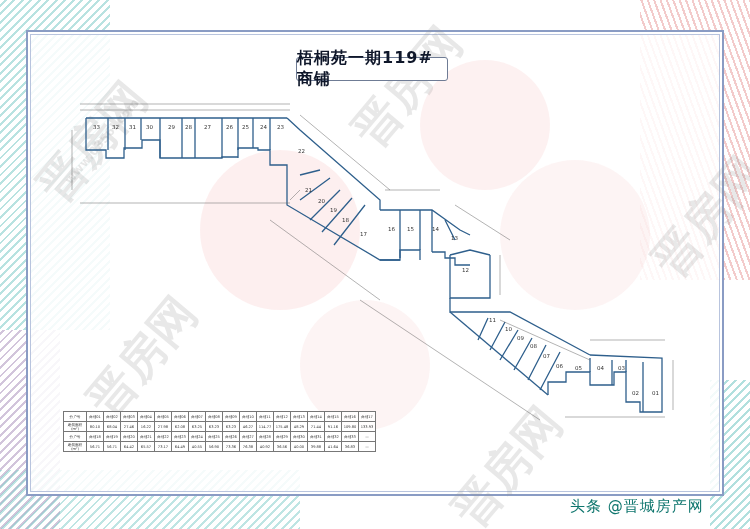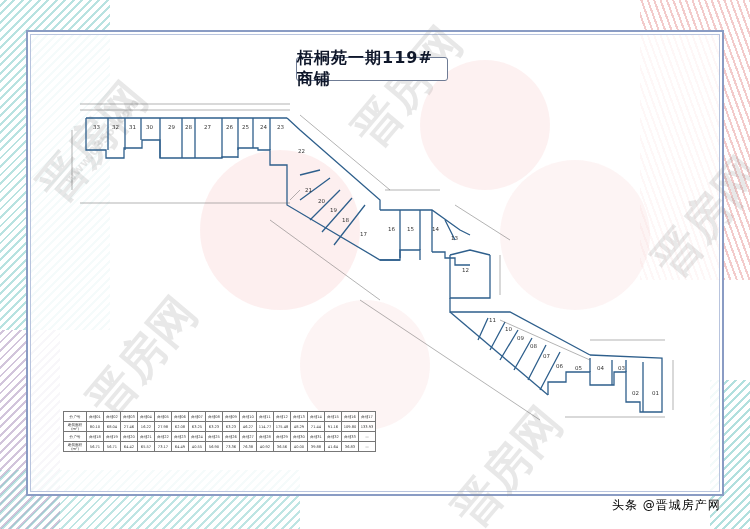--- a/index.html
+++ b/index.html
@@ -18,21 +18,21 @@
   .frame{position:absolute;left:26px;top:30px;width:694px;height:462px;border:2px solid #8a9cc4;
     box-shadow:inset 0 0 0 2px #fff, inset 0 0 0 3px #b8c4de;background:rgba(255,255,255,.85);}
   .title-box{position:absolute;left:296px;top:57px;width:150px;height:22px;border:1.5px solid #6f7c95;border-radius:3px;
     background:#fff;display:flex;align-items:center;justify-content:center;font-size:16px;color:#0f172a;font-weight:bold;letter-spacing:1px;}
   svg.plan{position:absolute;left:0;top:0;}
   .unit-label{font-family:"DejaVu Sans",sans-serif;font-size:5.5px;fill:#333;}
   table.area{position:absolute;left:63px;top:411px;border-collapse:collapse;font-size:3.6px;color:#333;}
   table.area td{border:0.6px solid #777;width:16px;height:9px;text-align:center;padding:0;background:rgba(255,255,255,.8);}
   table.area td.hdr{width:22px;}
   .watermark{position:absolute;color:rgba(150,150,150,.22);font-weight:bold;transform-origin:left top;white-space:nowrap;}
-  .credit{position:absolute;left:612px;top:497px;font-size:12px;color:#000000;letter-spacing:1px;text-shadow:0 0 3px #fff,0 0 3px #fff;}
+  .credit{position:absolute;left:570px;top:497px;font-size:15px;color:#0f766e;letter-spacing:1px;text-shadow:0 0 3px #fff,0 0 3px #fff;}
 </style>
 </head>
 <body>
 
 <div class="stripes-tl"></div>
 <div class="stripes-bl"></div>
 <div class="stripes-bl2"></div>
 <div class="stripes-tr"></div>
 <div class="stripes-br"></div>
 

